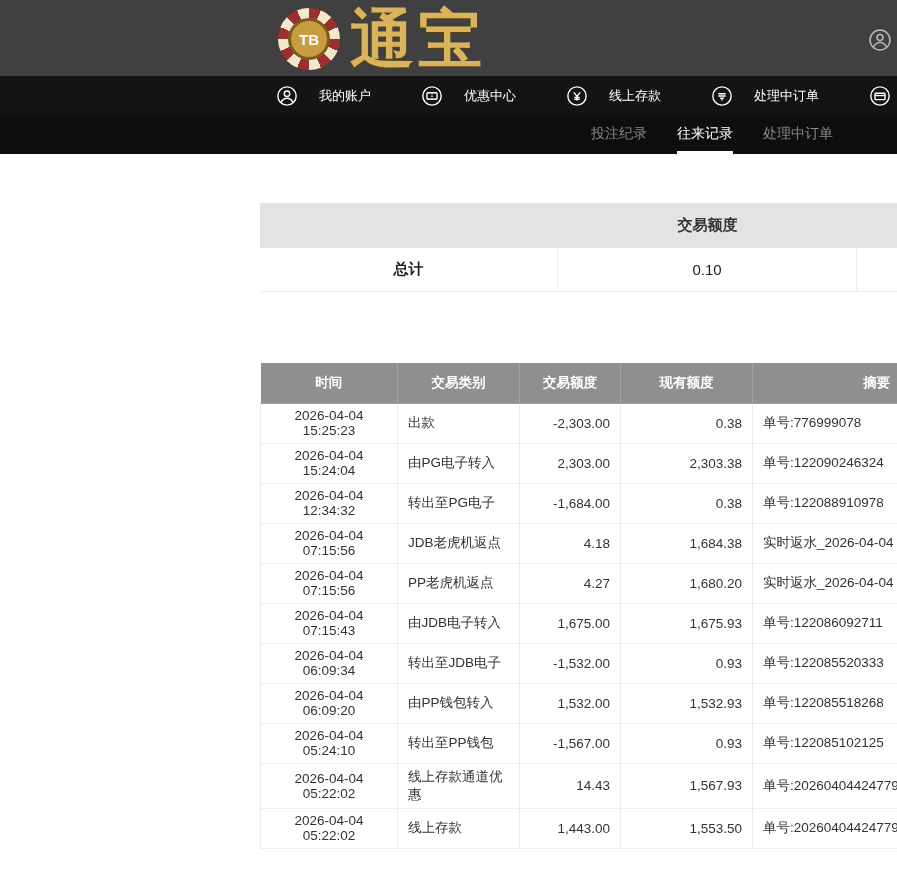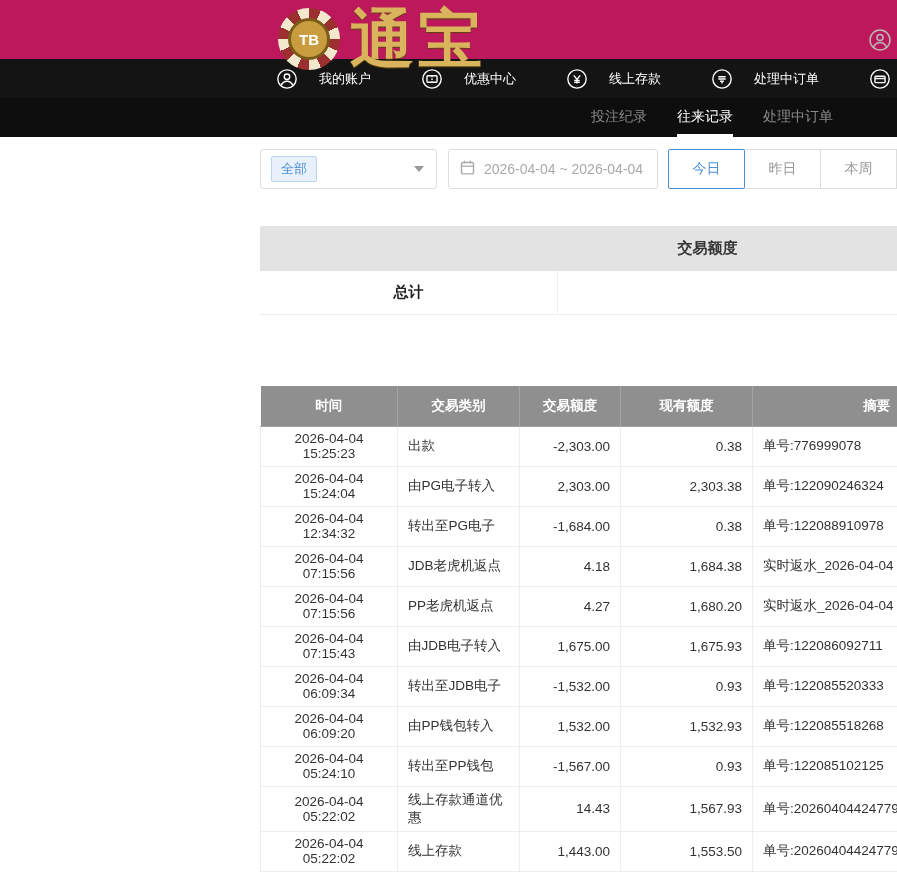--- a/index.html
+++ b/index.html
@@ -1,21 +1,21 @@
 <!DOCTYPE html>
 <html><head>
 <meta charset="utf-8">
 <style>
   * { margin:0; padding:0; box-sizing:border-box; }
   html,body { background:#fff; }
   body { font-family:"Liberation Sans", sans-serif; }
   .page { position:relative; width:897px; height:877px; overflow:hidden; background:#fff; }
 
   
-  .top-header { position:relative; height:59px; background:#be185d; }
+  .top-header { position:relative; height:76px; background:#404040; }
   .logo { position:absolute; left:278px; top:7px; display:flex; align-items:center; gap:10px; }
   .chip { width:62px; height:62px; border-radius:50%;
           background:repeating-conic-gradient(#9c2f2f 0deg 22.5deg, #f3e7cd 22.5deg 45deg);
           display:flex; align-items:center; justify-content:center; }
   .chip-inner { width:42px; height:42px; border-radius:50%; background:#c99c3f; border:3px solid #7a5c18;
           color:#fff; font-weight:bold; font-size:15px; display:flex; align-items:center; justify-content:center; }
   .logo-text { font-family:"DejaVu Serif", serif; font-size:64px; font-weight:bold; color:#d9b45c;
           letter-spacing:4px; text-shadow:0 1px 1px #5a430f; line-height:64px;text-align:center; }
   .header-user { position:absolute; right:5px; top:28px; width:24px; height:24px; cursor:pointer; }
 
@@ -147,49 +147,30 @@
   </nav>
 
   <nav class="sub-nav">
     <div class="tab">投注纪录</div>
     <div class="tab active">往来记录</div>
     <div class="tab">处理中订单</div>
   </nav>
 
   <main class="content">
 
-    <div class="filter-row">
-      <div class="dropdown">
-        <span class="chip-tag">全部</span>
-        <span class="caret"></span>
-      </div>
-      <div class="datebox">
-        <span>
-          <svg width="17" height="17" viewBox="0 0 24 24" fill="none" stroke="#a9a9a9" stroke-width="2">
-            <rect x="3.5" y="5" width="17" height="16" rx="2"></rect>
-              <path d="M3.5 10h17M8 2.5V6M16 2.5V6"></path>
-          </svg>
-        </span>
-        <span>2026-04-04 ~ 2026-04-04</span>
-      </div>
-      <div class="btn-group">
-        <button class="qbtn active">今日</button>
-        <button class="qbtn">昨日</button>
-        <button class="qbtn">本周</button>
-      </div>
-    </div>
 
     <div class="summary">
       <div class="sum-header">
         <div class="c c1"></div>
         <div class="c c2">交易额度</div>
         <div class="c c3"></div>
       </div>
       <div class="sum-row">
         <div class="c c1">总计</div>
+        <div class="c c2">0.10</div>
         <div class="c c3"></div>
       </div>
     </div>
 
     <table class="tx-table">
       <colgroup>
         <col class="w0">
           <col class="w1">
           <col class="w2">
           <col class="w3">

